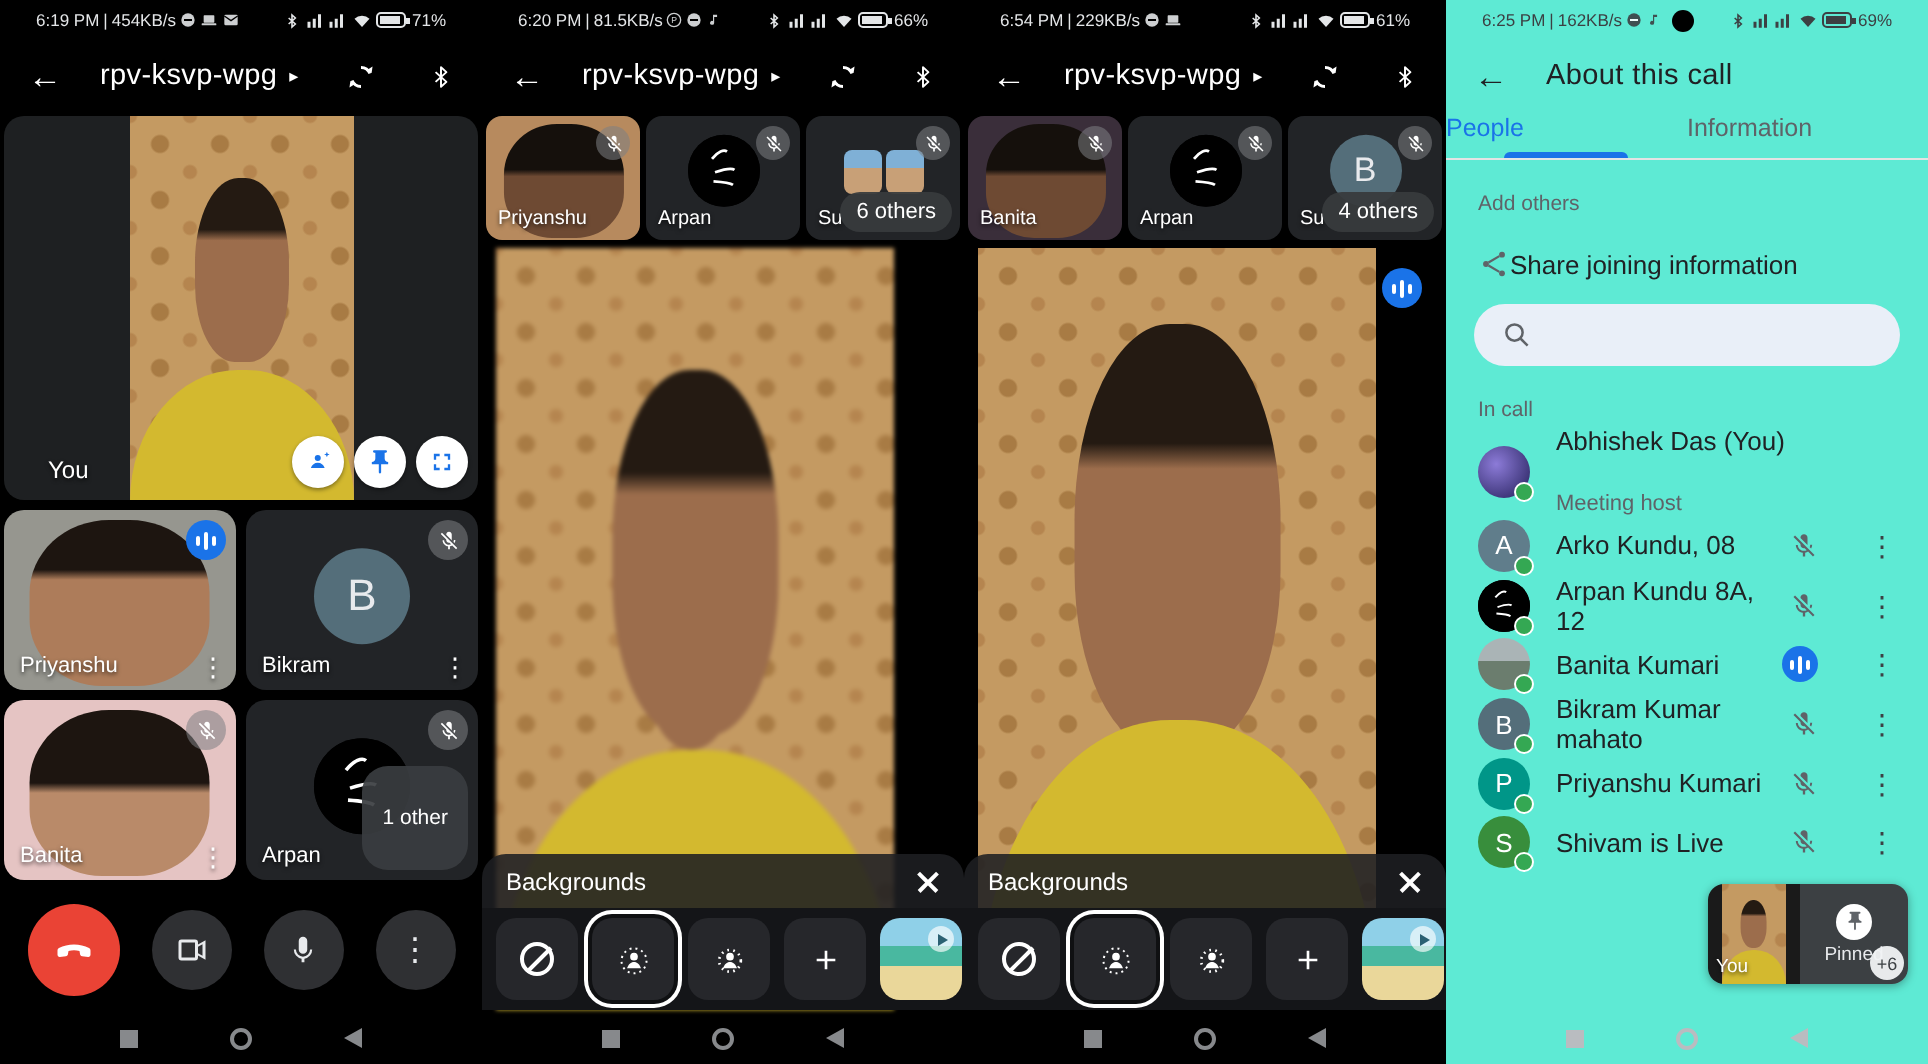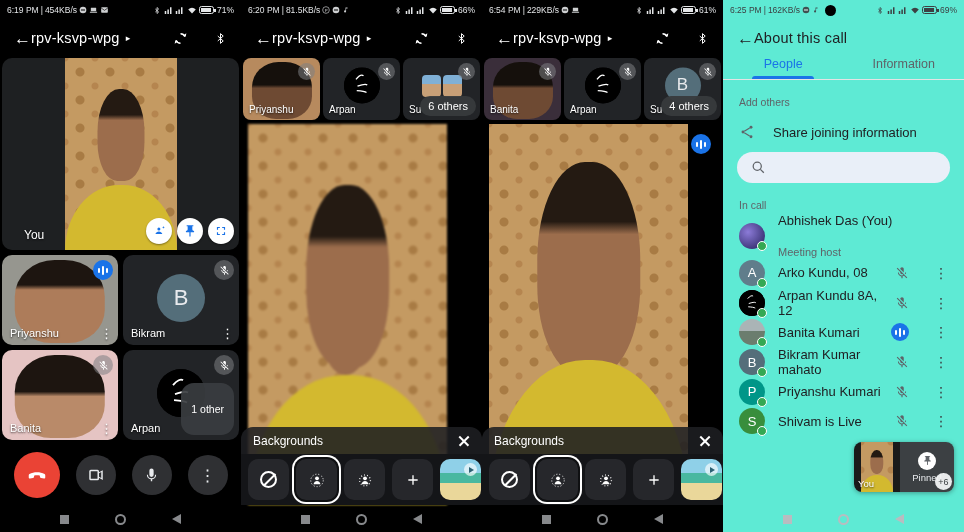--- a/index.html
+++ b/index.html
@@ -2,37 +2,37 @@
 <html><head>
 <meta charset="utf-8">
 <style>
   *{margin:0;padding:0;box-sizing:border-box}
   html,body{background:#111}
   #screen{width:964px;height:532px;display:flex;font-family:"Liberation Sans",sans-serif;overflow:hidden}
   .panel{position:relative;width:241px;height:532px;background:#000;flex:0 0 241px;overflow:hidden}
   .panel.light{background:#5eead4}
 
   
-  .sb{position:absolute;top:0;left:0;right:0;height:20px;display:flex;align-items:center;padding:0 7px;font-size:8.5px;color:#e4e6e8;gap:2px;z-index:30}
+  .sb{position:absolute;top:0;left:0;right:0;height:20px;display:flex;align-items:center;padding:0 18px;font-size:8.5px;color:#e4e6e8;gap:2px;z-index:30}
   .light .sb{color:#3c4043}
   .sb .grp{display:flex;align-items:center;gap:2px}
   .sb .right{margin-left:auto;display:flex;align-items:center;gap:2.5px}
   .sb svg{display:block}
   .mini{opacity:.9}
   .batt{width:15px;height:8px;border:1px solid currentColor;border-radius:2.5px;position:relative}
   .batt::before{content:"";position:absolute;left:1px;top:1px;bottom:1px;width:70%;background:currentColor}
   .batt::after{content:"";position:absolute;right:-3px;top:2px;width:2px;height:3px;background:currentColor}
   .hole{width:11px;height:11px;border-radius:50%;background:#000;margin:0 4px}
 
   
   .appbar{position:absolute;top:20px;left:0;right:0;height:36px;display:flex;align-items:center;padding:0 14px;color:#fff;z-index:30}
   .light .appbar{color:#202124}
   .back{font-size:17px;line-height:1;cursor:pointer}
   .back::before{content:"\2190"}
-  .abtitle{font-size:14.5px;letter-spacing:.2px}
+  .abtitle{font-size:14.5px;margin-left:19px;letter-spacing:.2px}
   .caret{margin-left:6px;font-size:9px}
   .caret::before{content:"\25B8"}
   .abicons{margin-left:auto;display:flex;align-items:center;gap:24px}
   .abicons svg{display:block}
 
   
   .wall{background-color:#c49a62;background-image:radial-gradient(circle,#a87b44 4px,rgba(168,123,68,.0) 5px),radial-gradient(circle,#b5854f 3px,rgba(181,133,79,0) 4px);background-size:30px 28px,30px 28px;background-position:0 0,15px 14px}
   .art{position:absolute;inset:0}
   .art .head{position:absolute;left:50%;top:16%;width:42%;height:48%;transform:translateX(-50%);border-radius:46% 46% 42% 42%;background:linear-gradient(180deg,#241a12 0 28%,#9c6d4c 34%)}
   .art .shirt{position:absolute;left:50%;bottom:-2%;transform:translateX(-50%);width:100%;height:36%;border-radius:48% 48% 0 0/95% 95% 0 0;background:#d3b92f}
@@ -104,25 +104,25 @@
   .opt{width:41px;height:41px;border-radius:10px;background:#26272b;flex:0 0 auto;display:flex;align-items:center;justify-content:center;color:#fff;cursor:pointer;position:relative;overflow:hidden}
   .opt.sel{box-shadow:0 0 0 2px #0f1012,0 0 0 4px #fff;}
   .nosign{width:17px;height:17px;border:2px solid #fff;border-radius:50%;position:relative}
   .nosign::after{content:"";position:absolute;left:-1px;top:5.5px;width:17px;height:2px;background:#fff;transform:rotate(-45deg)}
   .beach{background:linear-gradient(180deg,#8fd0e8 0 34%,#49b8a0 34% 58%,#ead79a 58% 100%)}
   .playb{position:absolute;top:4px;right:4px;width:13px;height:13px;border-radius:50%;background:rgba(255,255,255,.65);display:flex;align-items:center;justify-content:center}
   .playb::after{content:"";border-top:3px solid transparent;border-bottom:3px solid transparent;border-left:5px solid #2b6173;margin-left:1px}
 
   
   .tabs{position:absolute;top:57px;left:0;right:0;height:23px;display:flex;border-bottom:1px solid #e4e4e4}
-  .tab{flex:1;text-align:center;font-size:12.5px;color:#5f6368;cursor:pointer;position:relative}
+  .tab{flex:1;font-size:12.5px;color:#5f6368;cursor:pointer;position:relative}
   .tab.active{color:#1a73e8}
   .tab.active::after{content:"";position:absolute;left:50%;transform:translateX(-50%);bottom:0;width:62px;height:3px;background:#1a73e8;border-radius:3px 3px 0 0}
   .sect{position:absolute;left:16px;right:16px;color:#5f6368;font-size:10.5px}
-  .sharerow{position:absolute;left:16px;right:16px;top:118px;height:28px;display:flex;align-items:center;gap:18px;color:#202124;font-size:13px;cursor:pointer}
+  .sharerow{position:absolute;left:16px;right:16px;top:118px;height:28px;display:flex;align-items:center;color:#202124;font-size:13px;cursor:pointer}
   .sharerow svg{color:#5f6368;flex:0 0 auto}
   .searchpill{position:absolute;left:14px;right:14px;top:152px;height:31px;border-radius:16px;background:#e9eff8;display:flex;align-items:center;gap:12px;padding:0 14px;color:#5f6368;font-size:12.5px;cursor:text}
   .plist{position:absolute;left:0;right:0;top:213px}
   .prow{display:flex;align-items:center;min-height:29.5px;padding:0 16px;gap:13px}
   .prow.host{min-height:40px}
   .pav{position:relative;width:26px;height:26px;border-radius:50%;flex:0 0 26px;display:flex;align-items:center;justify-content:center;color:#fff;font-size:13px}
   .pav::after{content:"";position:absolute;right:-2px;bottom:-2px;width:8px;height:8px;border-radius:50%;background:#34a853;border:1.5px solid #fff}
   .pav.photo1{background:radial-gradient(circle at 35% 35%,#8c7bd8,#3d3578 75%)}
   .pav.photo2{background:linear-gradient(180deg,#aab4b6 0 45%,#6b7d6e 45%)}
   .pav.logo{background:#000}

